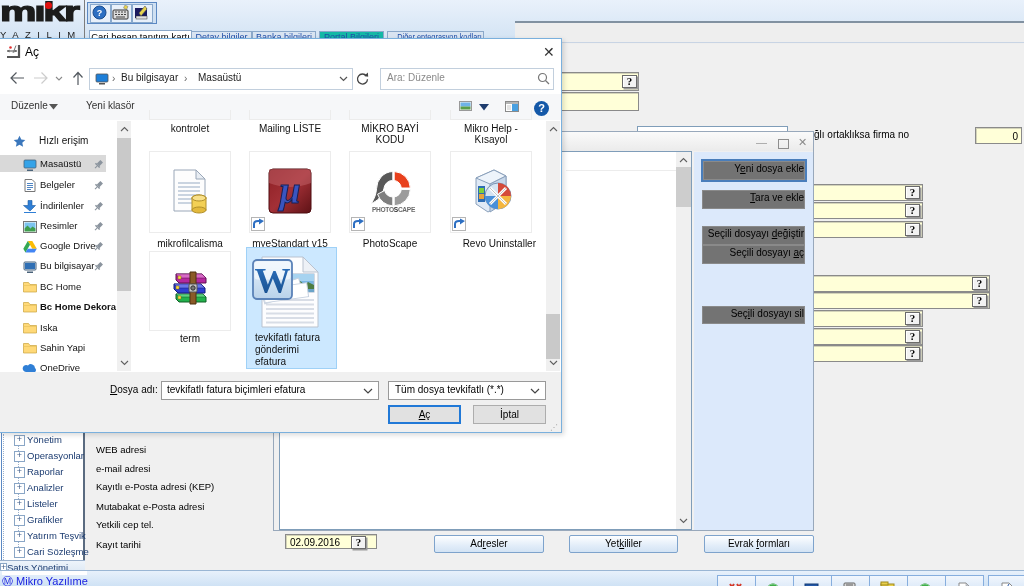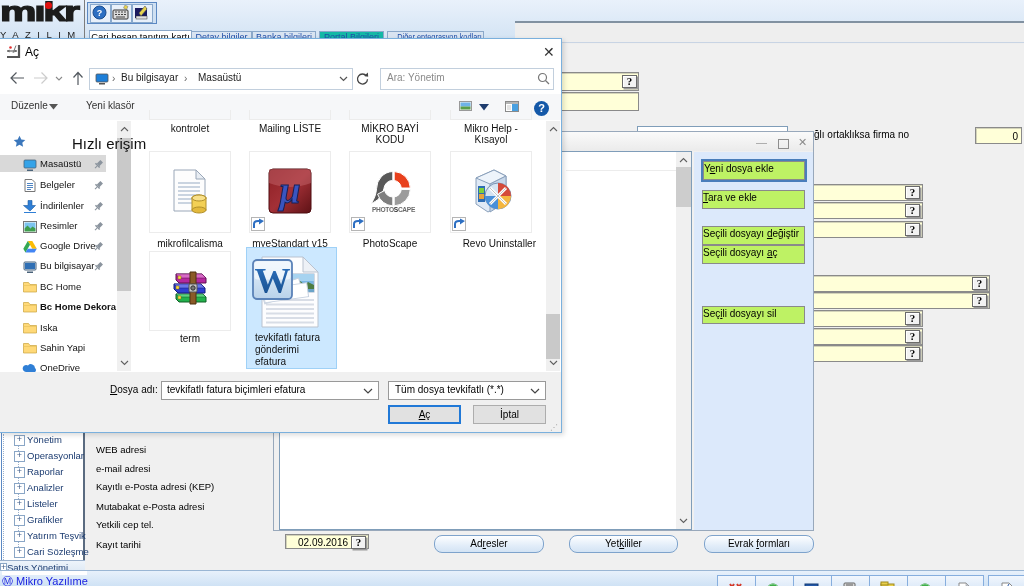--- a/index.html
+++ b/index.html
@@ -9,24 +9,24 @@
   .txt{white-space:nowrap;}
   .yf{background:#ffffd8;border:1px solid #8a8a8a;position:absolute;box-shadow:inset 1px 1px 0 rgba(130,130,130,.35);}
   .qb{position:absolute;background:#f2f2f2;border:1px solid #6a6a6a;
       font-weight:bold;font-size:11px;color:#000;text-align:center;
       font-family:"Liberation Serif",serif;
       line-height:10px;box-shadow:1.5px 1.5px 0 #9a9a9a, inset 1px 1px 0 #ffffff;}
   .navitem{position:absolute;font-size:9.5px;color:#1b3b70;}
   .plus{position:absolute;width:9px;height:9px;border:1px solid #8aa6c6;background:#fff;
         font-size:9px;line-height:7px;text-align:center;color:#44618c;}
   .btn3{position:absolute;background:linear-gradient(#fdfeff,#e2edf9 60%,#d3e3f4);
-        border:1px solid #7ea3cc;border-radius:8px;font-size:10px;color:#000;
+        border:1px solid #7ea3cc;border-radius:2px;font-size:10px;color:#000;
         text-align:center;}
-  .winbtn{position:absolute;background:#bef264;border:1px solid #8a8a8a;
-          font-size:10px;color:#000;text-align:left;white-space:nowrap;overflow:hidden;}
+  .winbtn{position:absolute;background:#737373;border:1px solid #8a8a8a;
+          font-size:10px;color:#000;text-align:right;white-space:nowrap;overflow:hidden;}
 </style>
 </head>
 <body>
 
 <div class="abs" style="left:0;top:0;width:1024px;height:38px;
      background:linear-gradient(#e9f1fb,#d4e4f4);"></div>
 <div class="abs" style="left:0;top:38px;width:1024px;height:2px;background:#8ca9c9;"></div>
 <div class="abs" style="left:515px;top:21px;width:509px;height:23px;background:#eeeeee;border-top:2px solid #8191a1;box-sizing:border-box;"></div>
 <div class="abs" style="left:515px;top:42px;width:509px;height:1px;background:#c8d4e4;"></div>
 
@@ -130,21 +130,21 @@
 <div class="navitem" style="left:7px;top:562px;text-decoration:underline;">Satış Yönetimi</div>
 <div class="plus" style="left:0px;top:563px;width:5px;">+</div>
 
 <div class="navitem txt" style="left:96px;top:444px;color:#000;">WEB adresi</div>
 <div class="navitem txt" style="left:96px;top:463px;color:#000;">e-mail adresi</div>
 <div class="navitem txt" style="left:96px;top:481px;color:#000;">Kayıtlı e-Posta adresi (KEP)</div>
 <div class="navitem txt" style="left:96px;top:501px;color:#000;">Mutabakat e-Posta adresi</div>
 <div class="navitem txt" style="left:96px;top:519px;color:#000;">Yetkili cep tel.</div>
 <div class="navitem txt" style="left:96px;top:539px;color:#000;">Kayıt tarihi</div>
 
-<div class="yf" style="left:285px;top:534px;width:84px;height:15px;font-size:10px;line-height:15px;padding-left:12px;box-sizing:border-box;">02.09.2016</div>
+<div class="yf" style="left:285px;top:534px;width:92px;height:15px;font-size:10px;line-height:15px;padding-left:4px;box-sizing:border-box;">02.09.2016</div>
 <div class="qb" style="left:351px;top:536px;width:13px;height:11px;">?</div>
 
 <div class="btn3" style="left:434px;top:535px;width:108px;height:14px;padding-top:2px;">Ad<u>r</u>esler</div>
 <div class="btn3" style="left:569px;top:535px;width:107px;height:14px;padding-top:2px;">Yet<u>k</u>ililer</div>
 <div class="btn3" style="left:704px;top:535px;width:108px;height:14px;padding-top:2px;">Evrak <u>f</u>ormları</div>
 
 <div class="abs" style="left:0;top:570px;width:1024px;height:1px;background:#9ab6d4;"></div>
 <div class="abs" style="left:0;top:571px;width:1024px;height:15px;background:linear-gradient(#e8f1fb,#cfe2f5);"></div>
 
 <div class="abs" style="left:2px;top:571px;width:85px;height:4px;background:#fff;"></div>
@@ -227,21 +227,21 @@
 <svg class="abs" style="left:339px;top:76px;" width="9" height="6" viewBox="0 0 9 6">
     <path d="M1 1 l3.5 3.5 L8 1" stroke="#555" fill="none" stroke-width="1.2"></path>
   </svg>
 
 <svg class="abs" style="left:355px;top:72px;" width="14" height="14" viewBox="0 0 14 14">
   <path d="M11.5 4 a5 5 0 1 0 1 3.2" stroke="#444" stroke-width="1.3" fill="none"></path>
   <path d="M12.9 0.6 l0.3 4.2 -4.1 -0.8 z" fill="#444"></path>
 </svg>
 
 <div class="abs" style="left:380px;top:68px;width:174px;height:22px;border:1px solid #c2cfdd;box-sizing:border-box;background:#fff;"></div>
-<div class="abs txt" style="left:387px;top:72px;font-size:10px;color:#8a8a8a;">Ara: Yönetim</div>
+<div class="abs txt" style="left:387px;top:72px;font-size:10px;color:#8a8a8a;">Ara: Düzenle</div>
 <svg class="abs" style="left:537px;top:72px;" width="13" height="13" viewBox="0 0 13 13">
   <circle cx="5.5" cy="5.5" r="4" stroke="#777" fill="none" stroke-width="1.2"></circle>
   <path d="M8.5 8.5 L12 12" stroke="#777" stroke-width="1.2"></path>
 </svg>
 
 <div class="abs" style="left:0;top:94px;width:561px;height:26px;background:#f6f7f9;"></div>
 <div class="abs txt" style="left:11px;top:100px;font-size:10px;color:#333;">Düzenle</div>
 <svg class="abs" style="left:49px;top:104px;" width="9" height="6" viewBox="0 0 9 6">
     <path d="M0 0 h9 L4.5 5.5 z" fill="#555"></path>
   </svg>
@@ -270,21 +270,21 @@
 <div class="abs" style="left:117px;top:121px;width:14px;height:250px;background:#f0f0f0;">
 <svg style="position:absolute;left:2.5px;top:5px;" width="9" height="6" viewBox="0 0 9 6">
       <path d="M1 5 l3.5-3.5 L8 5" stroke="#606060" fill="none" stroke-width="1.1"></path>
     </svg>
 <svg style="position:absolute;left:2.5px;bottom:5px;" width="9" height="6" viewBox="0 0 9 6">
       <path d="M1 1 l3.5 3.5 L8 1" stroke="#606060" fill="none" stroke-width="1.1"></path>
     </svg>
   <div style="position:absolute;left:0;top:17px;width:14px;height:153px;background:#c9c9c9;"></div>
 </div>
 
-<div class="abs txt" style="left:44px;top:135px;font-size:15px;color:#111;padding-left:28px;">Hızlı erişim</div>
+<div class="abs txt" style="left:11px;top:135px;font-size:10px;color:#111;padding-left:28px;">Hızlı erişim</div>
 <svg class="abs" style="left:13px;top:135px;" width="13" height="13" viewBox="0 0 13 13">
   <path d="M6.5 0.8 l1.8 3.7 4 .5 -3 2.8 .8 4 -3.6-2 -3.6 2 .8-4 -3-2.8 4-.5 z" fill="#3b77bc"></path>
 </svg>
 <div class="abs txt" style="left:40px;top:158px;font-size:9.5px;color:#111;">Masaüstü</div>
 <svg class="abs" style="left:23px;top:159px;" width="14" height="13" viewBox="0 0 14 13">
   <rect x="1" y="1" width="12" height="8" rx="1" fill="#35a3e8" stroke="#4a637a" stroke-width=".8"></rect>
   <rect x="4" y="10.5" width="6" height="1.5" fill="#4a637a"></rect>
 </svg>
 <div class="abs txt" style="left:40px;top:179px;font-size:9.5px;color:#111;">Belgeler</div>
 <svg class="abs" style="left:24px;top:179px;" width="12" height="13" viewBox="0 0 12 13">

